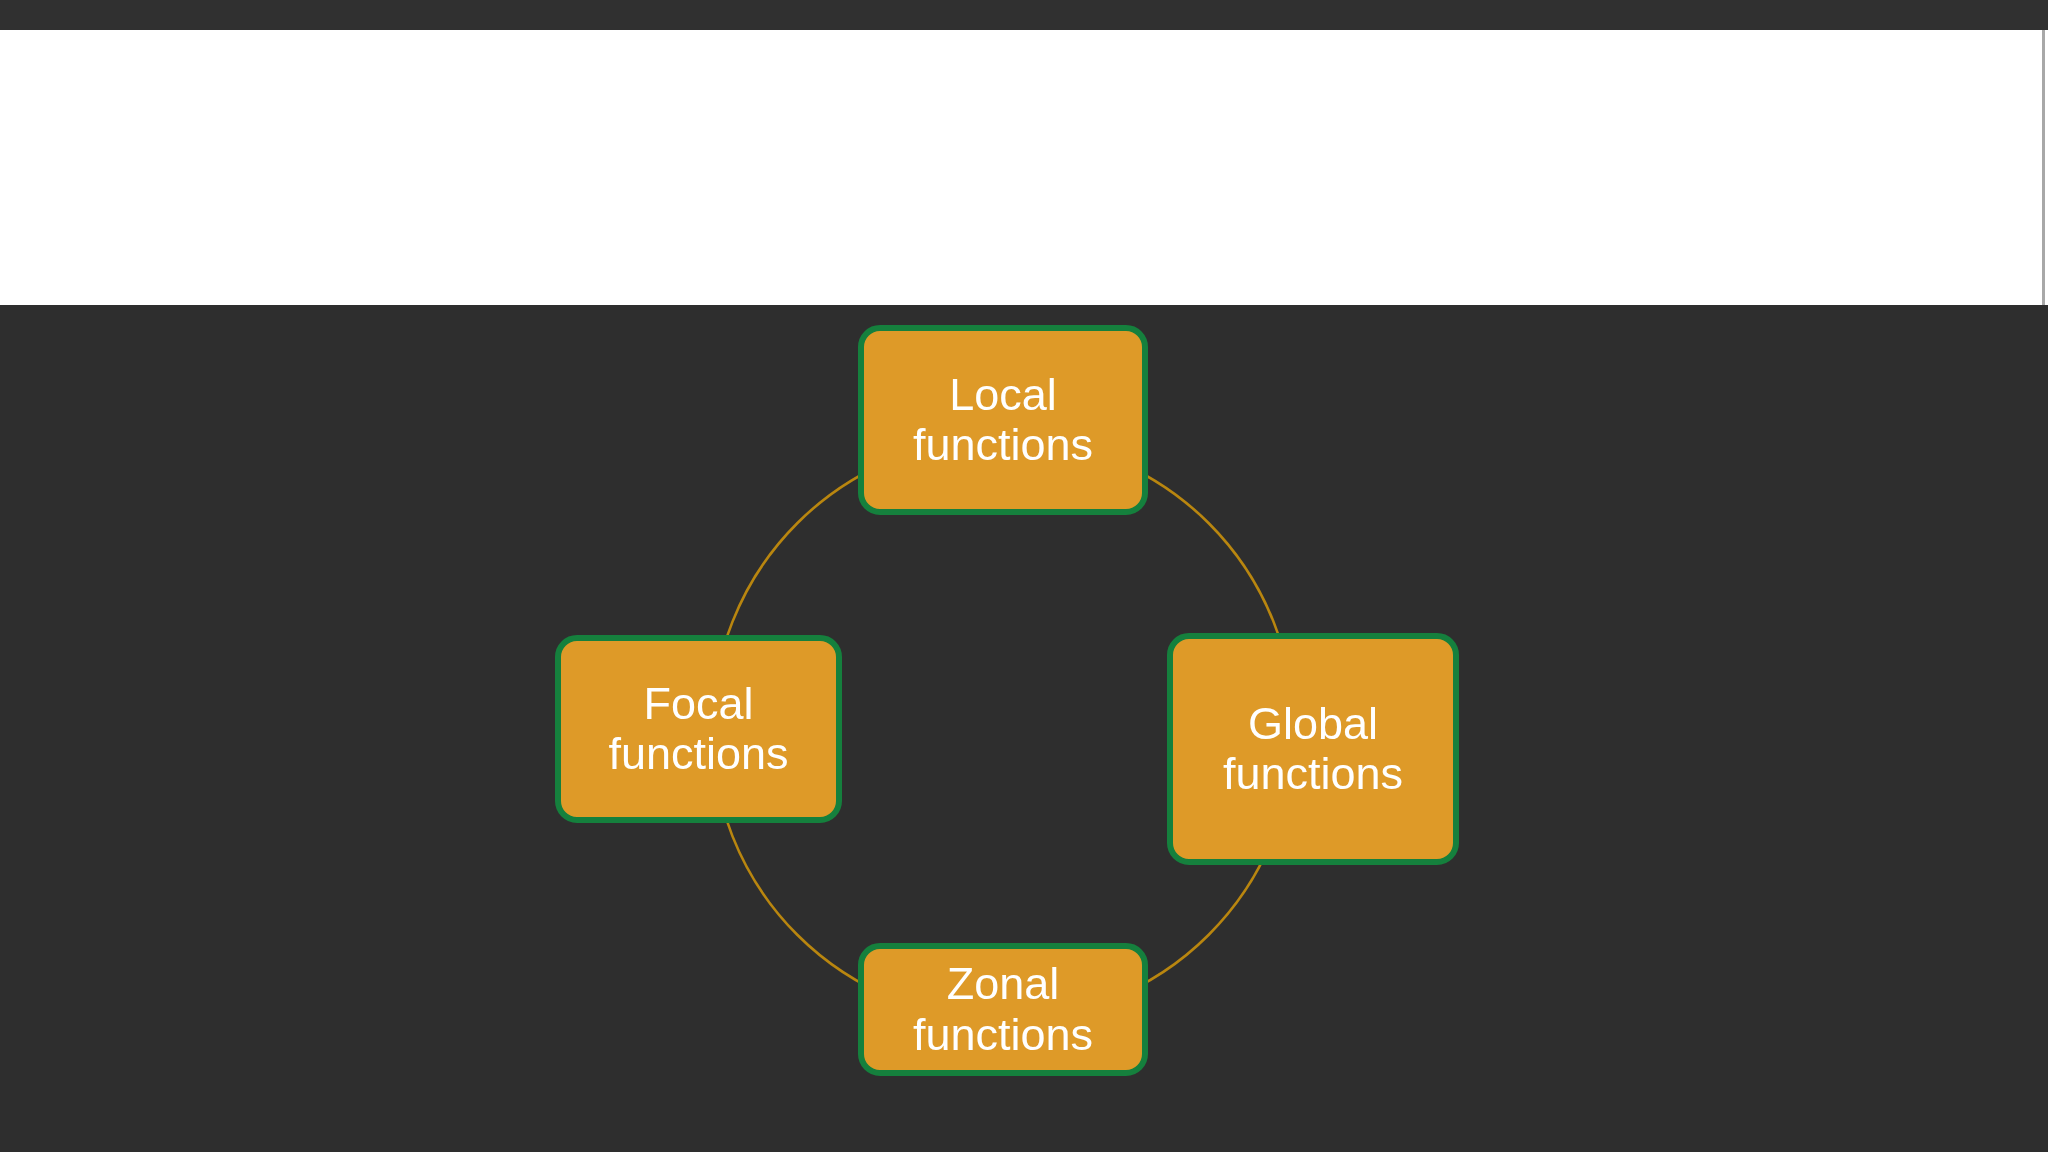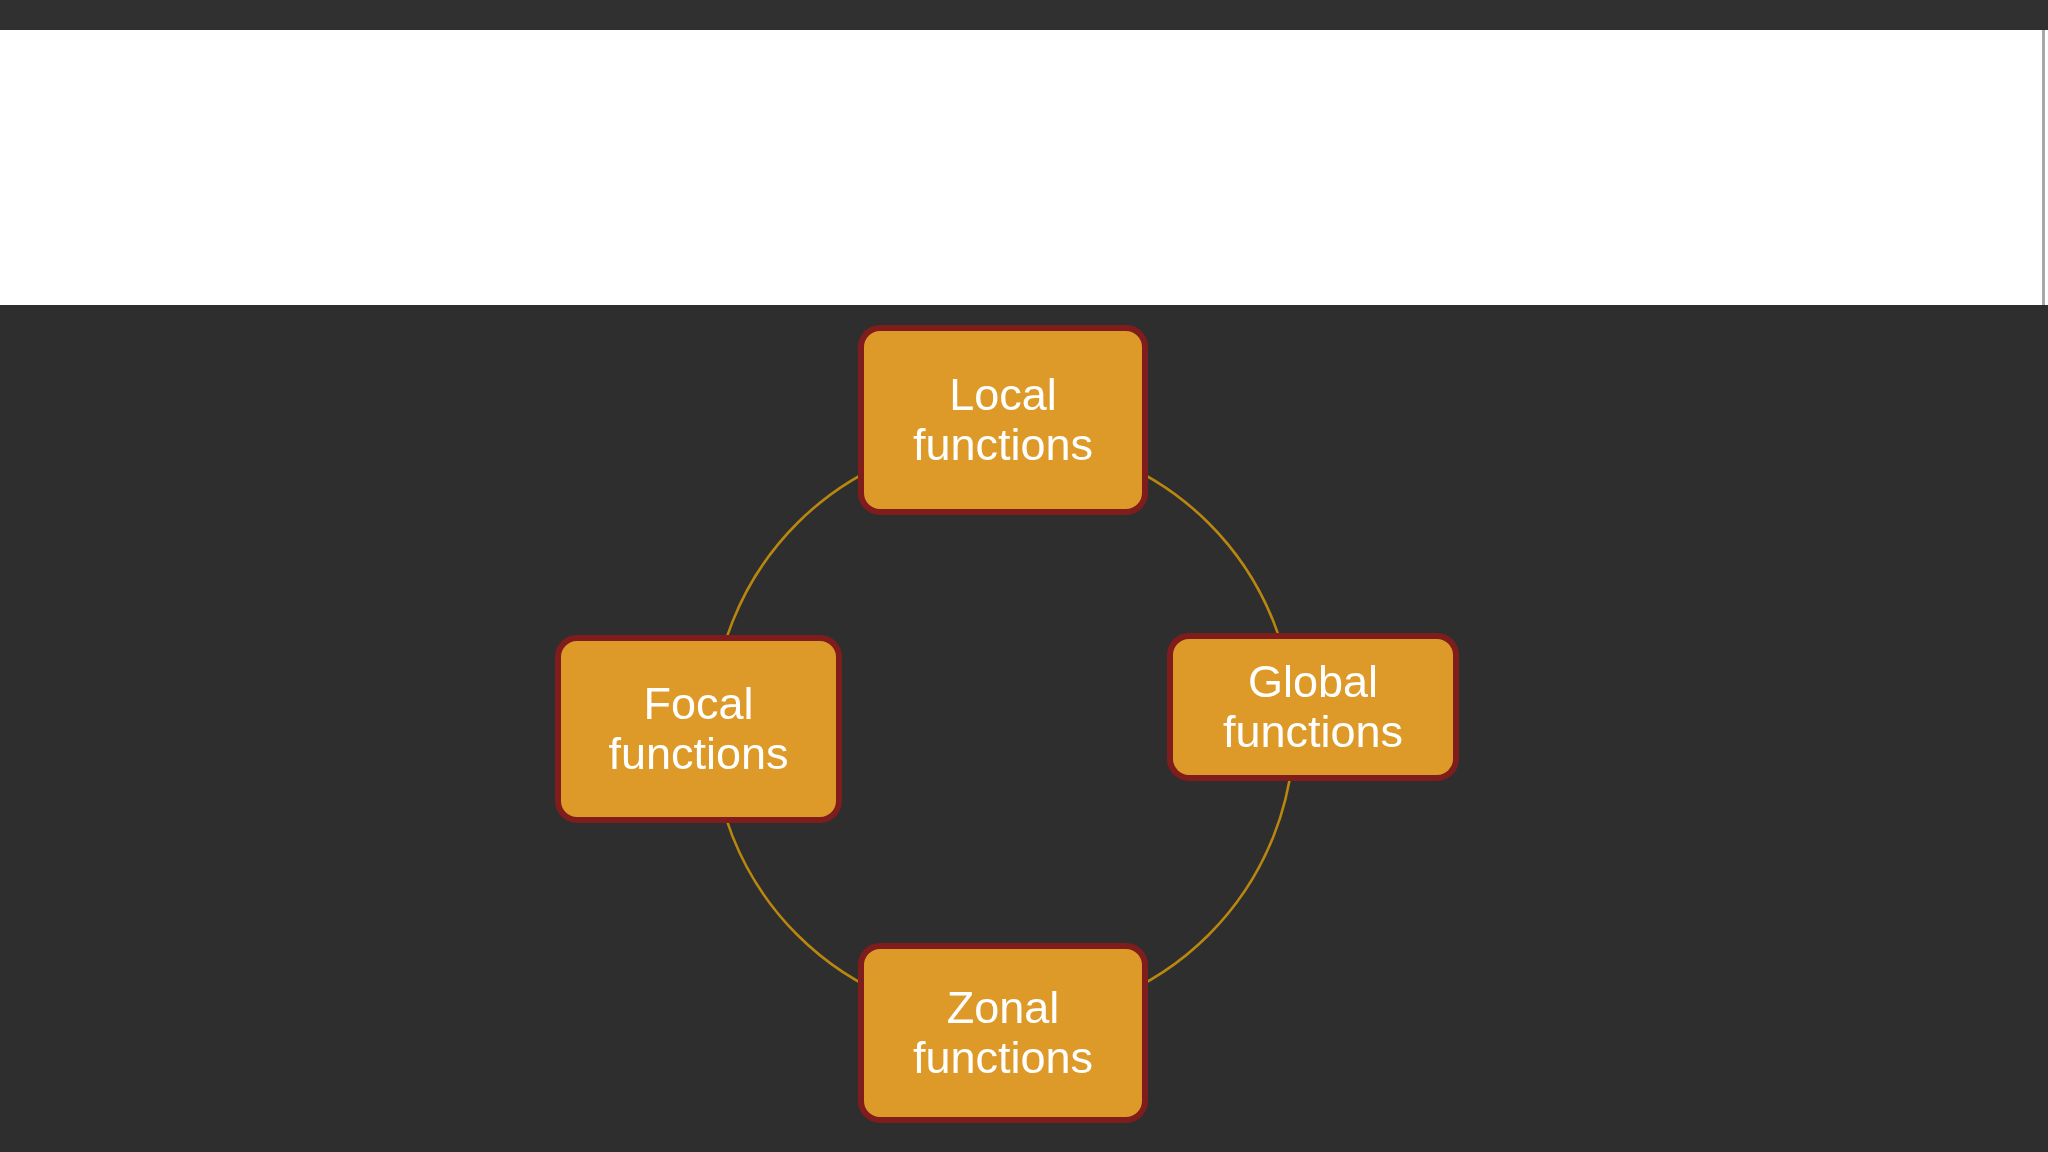--- a/index.html
+++ b/index.html
@@ -79,21 +79,21 @@
     left: 0;
     top: 0;
     width: 2048px;
     height: 847px;
     pointer-events: none;
   }
 
   .node-box {
     position: absolute;
     background: #de9a28;
-    border: 6px solid #7f1d1d;
+    border: 6px solid #15803d;
     border-radius: 22px;
     box-sizing: border-box;
     display: flex;
     align-items: center;
     justify-content: center;
     text-align: center;
     color: #ffffff;
     font-family: "Liberation Sans", sans-serif;
     font-weight: 400;
     font-size: 45px;
@@ -101,22 +101,22 @@
     padding: 4px 10px;
   }
 
   .node-label {
     display: block;
     white-space: pre-line;
   }
 
   
   .node-top    { left: 858px;  top: 20px;  width: 290px; height: 190px; }
-  .node-right  { left: 1167px; top: 328px; width: 292px; height: 148px; }
-  .node-bottom { left: 858px;  top: 638px; width: 290px; height: 180px; }
+  .node-right  { left: 1167px; top: 328px; width: 292px; height: 232px; }
+  .node-bottom { left: 858px;  top: 638px; width: 290px; height: 133px; }
   .node-left   { left: 555px;  top: 330px; width: 287px; height: 188px; }
 </style>
 </head>
 <body>
 
 <div id="slide">
 
   <div class="top-bar"></div>
 
   <div class="title-band"></div>

